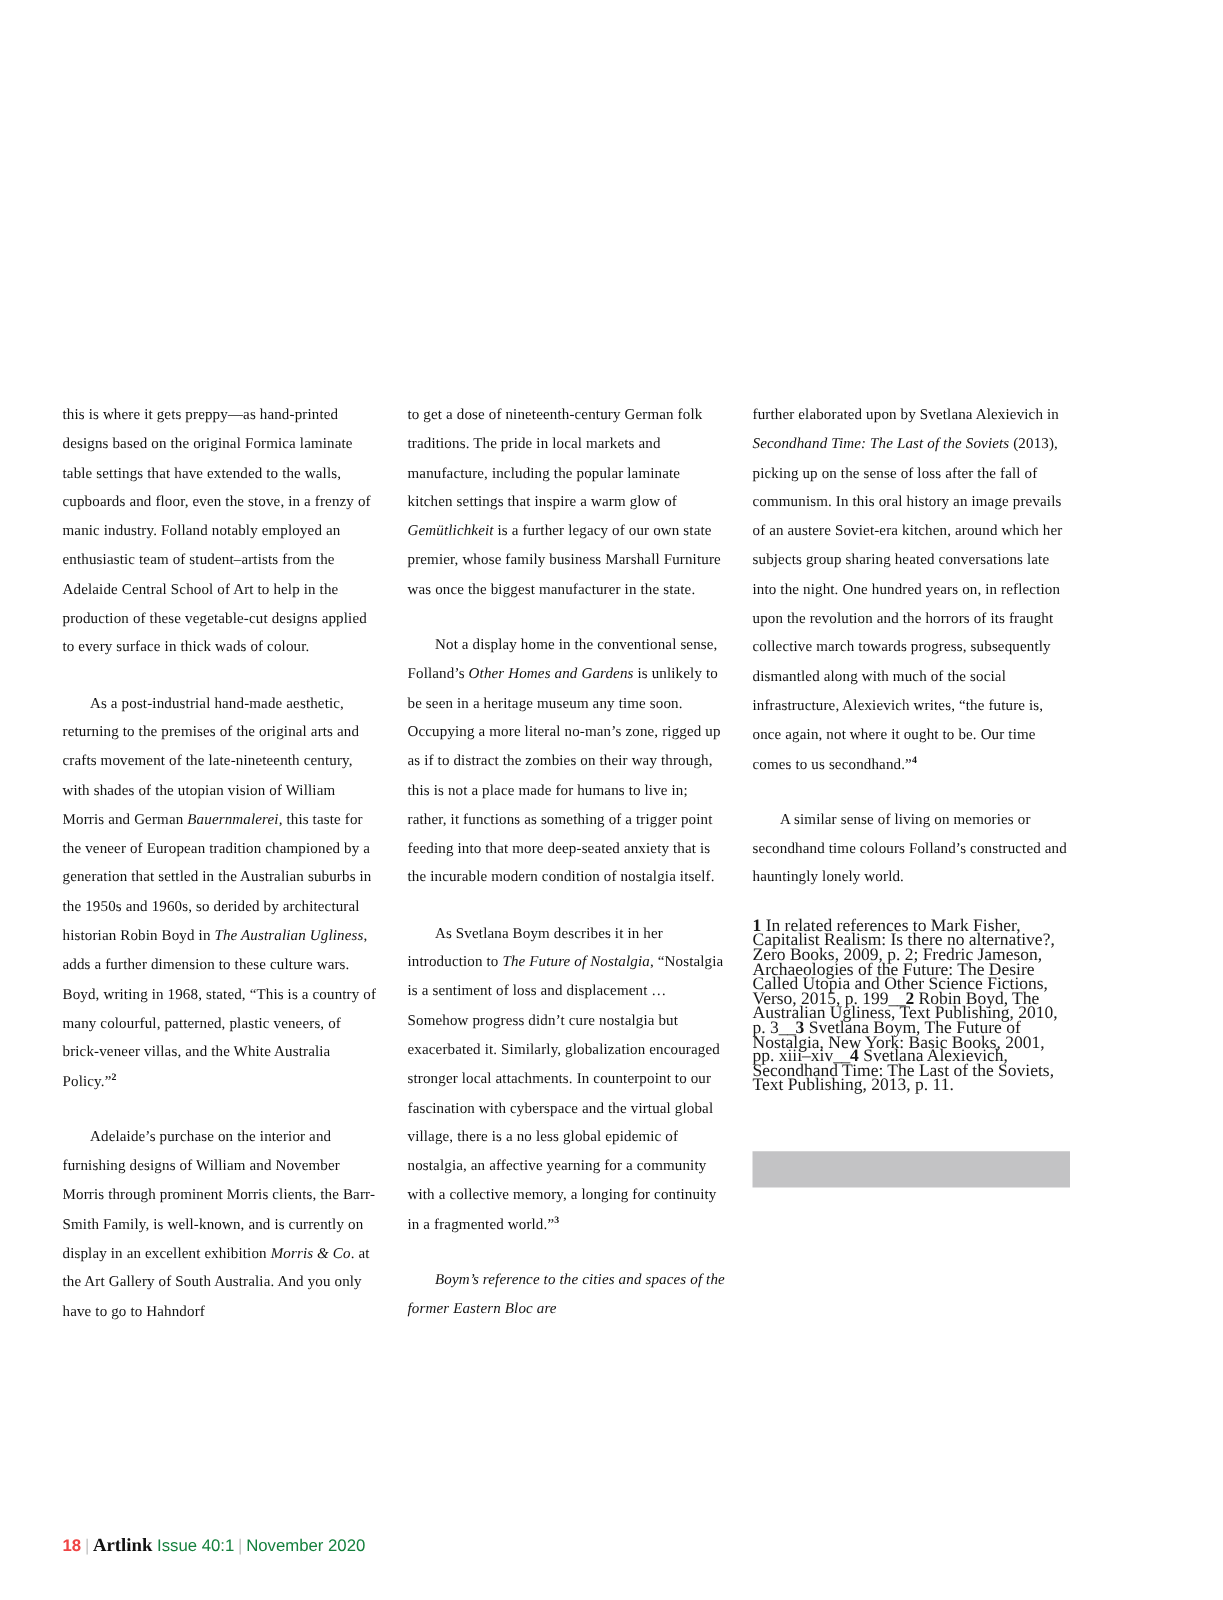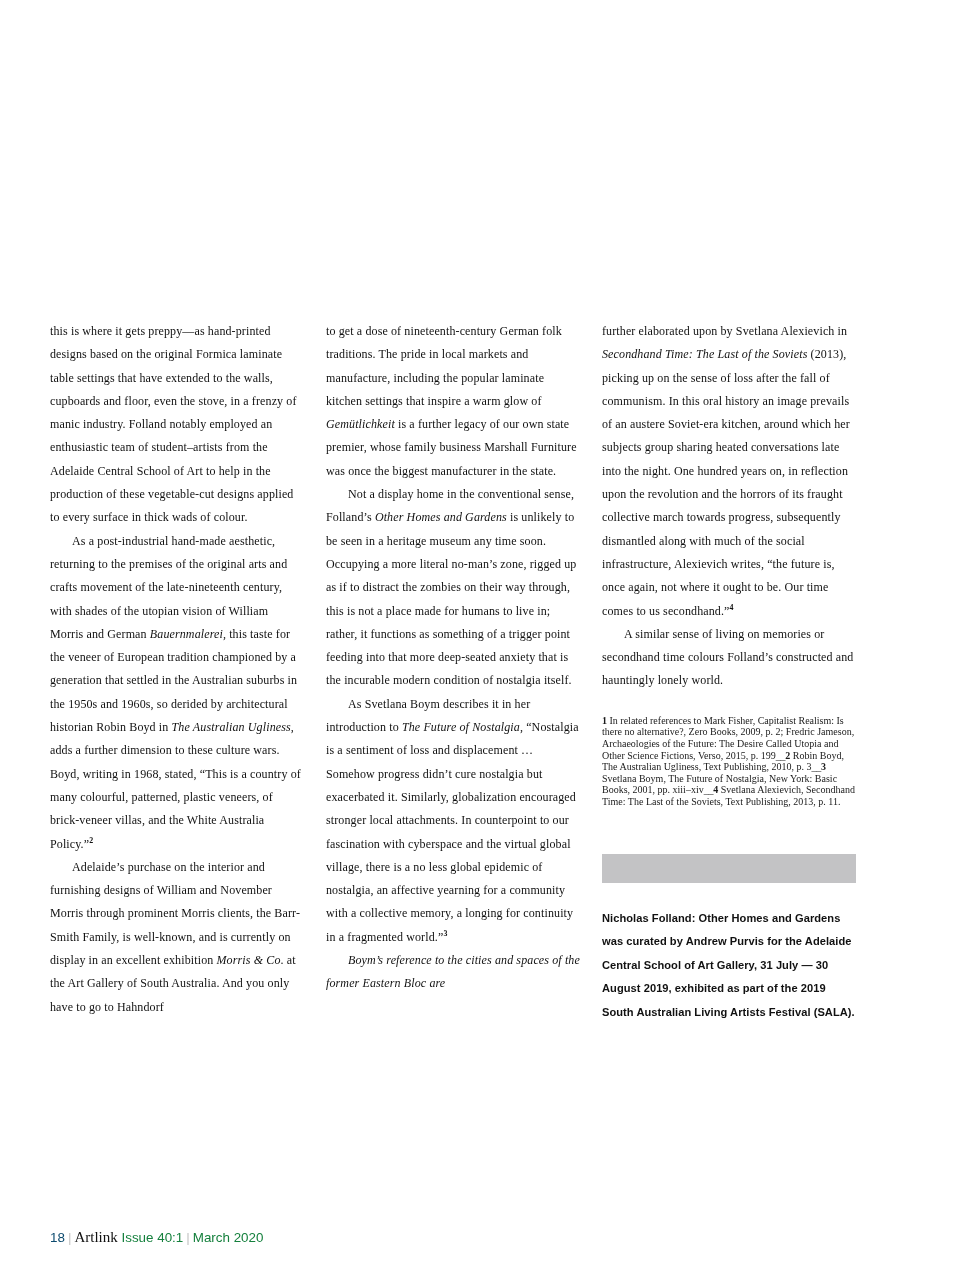--- a/index.html
+++ b/index.html
@@ -41,36 +41,37 @@
   .col p {
     margin: 0;
     font-size: 12px;
     line-height: 23.3px;
     text-align: left;
     color: #111111;
     letter-spacing: 0.01em;
   }
   .col p + p {
     text-indent: 22px;
+    margin-top: 21px;
   }
   .col p i, .col p em {
     font-style: italic;
   }
   sup {
     font-size: 0.66em;
     vertical-align: super;
     line-height: 0;
     font-weight: 700;
   }
 
   
   .footnotes {
     margin-top: 22px;
     font-family: "Liberation Serif", "DejaVu Serif", serif;
-    font-size: 10px;
+    font-size: 14px;
     line-height: 11.6px;
     color: #1a1a1a;
     text-align: left;
   }
   .footnotes .fn-num {
     font-weight: 700;
   }
   .footnotes .fn-sep {
     letter-spacing: -0.02em;
   }
@@ -104,26 +105,26 @@
     position: absolute;
     left: 50px;
     top: 1228px;
     font-family: "Liberation Sans", "DejaVu Sans", sans-serif;
     font-size: 13.4px;
     line-height: 18px;
     color: #b0b0b0;
     white-space: nowrap;
   }
   .footer .pg {
-    color: #0c4a6e;
-    font-weight: 400;
+    color: #ef4444;
+    font-weight: 700;
   }
   .footer .brand {
     color: #111111;
-    font-weight: 400;
+    font-weight: 700;
     font-family: "Liberation Serif", "DejaVu Serif", serif;
     font-size: 15px;
   }
   .footer .bar {
     color: #c4c4c4;
     font-weight: 400;
     padding: 0 3px;
   }
   .footer .meta {
     color: #15803d;
@@ -158,23 +159,22 @@
       <div>
           <p style="text-indent: 0px;"><span>further elaborated upon by Svetlana Alexievich in </span><i>Secondhand Time: The Last of the Soviets</i><span> (2013), picking up on the sense of loss after the fall of communism. In this oral history an image prevails of an austere Soviet-era kitchen, around which her subjects group sharing heated conversations late into the night. One hundred years on, in reflection upon the revolution and the horrors of its fraught collective march towards progress, subsequently dismantled along with much of the social infrastructure, Alexievich writes, “the future is, once again, not where it ought to be. Our time comes to us secondhand.”</span><sup>4</sup></p>
           <p style="text-indent: 22px;"><span>A similar sense of living on memories or secondhand time colours Folland’s constructed and hauntingly lonely world.</span></p>
         </div>
 
       <div class="footnotes"><span class="fn-num">1</span><span> In related references to Mark Fisher, Capitalist Realism: Is there no alternative?, Zero Books, 2009, p. 2; Fredric Jameson, Archaeologies of the Future: The Desire Called Utopia and Other Science Fictions, Verso, 2015, p. 199</span><span class="fn-sep">__</span><span class="fn-num">2</span><span> Robin Boyd, The Australian Ugliness, Text Publishing, 2010, p. 3</span><span class="fn-sep">__</span><span class="fn-num">3</span><span> Svetlana Boym, The Future of Nostalgia, New York: Basic Books, 2001, pp. xiii–xiv</span><span class="fn-sep">__</span><span class="fn-num">4</span><span> Svetlana Alexievich, Secondhand Time: The Last of the Soviets, Text Publishing, 2013, p. 11.</span></div>
 
       <div class="image-placeholder"></div>
 
 
-      <div class="caption exhibition-note">Nicholas Folland: Other Homes and Gardens was curated by Andrew Purvis for the Adelaide Central School of Art Gallery, 31 July — 30 August 2019, exhibited as part of the 2019 South Australian Living Artists Festival (SALA).</div>
     </div>
 
   </div>
 
   <div class="footer">
     <span class="pg">18</span><span class="bar">|</span><span class="brand">Artlink</span>
-    <span class="meta">Issue 40:1</span><span class="bar">|</span><span class="meta">March 2020</span>
+    <span class="meta">Issue 40:1</span><span class="bar">|</span><span class="meta">November 2020</span>
   </div>
 
 </div>
 
 </body></html>

